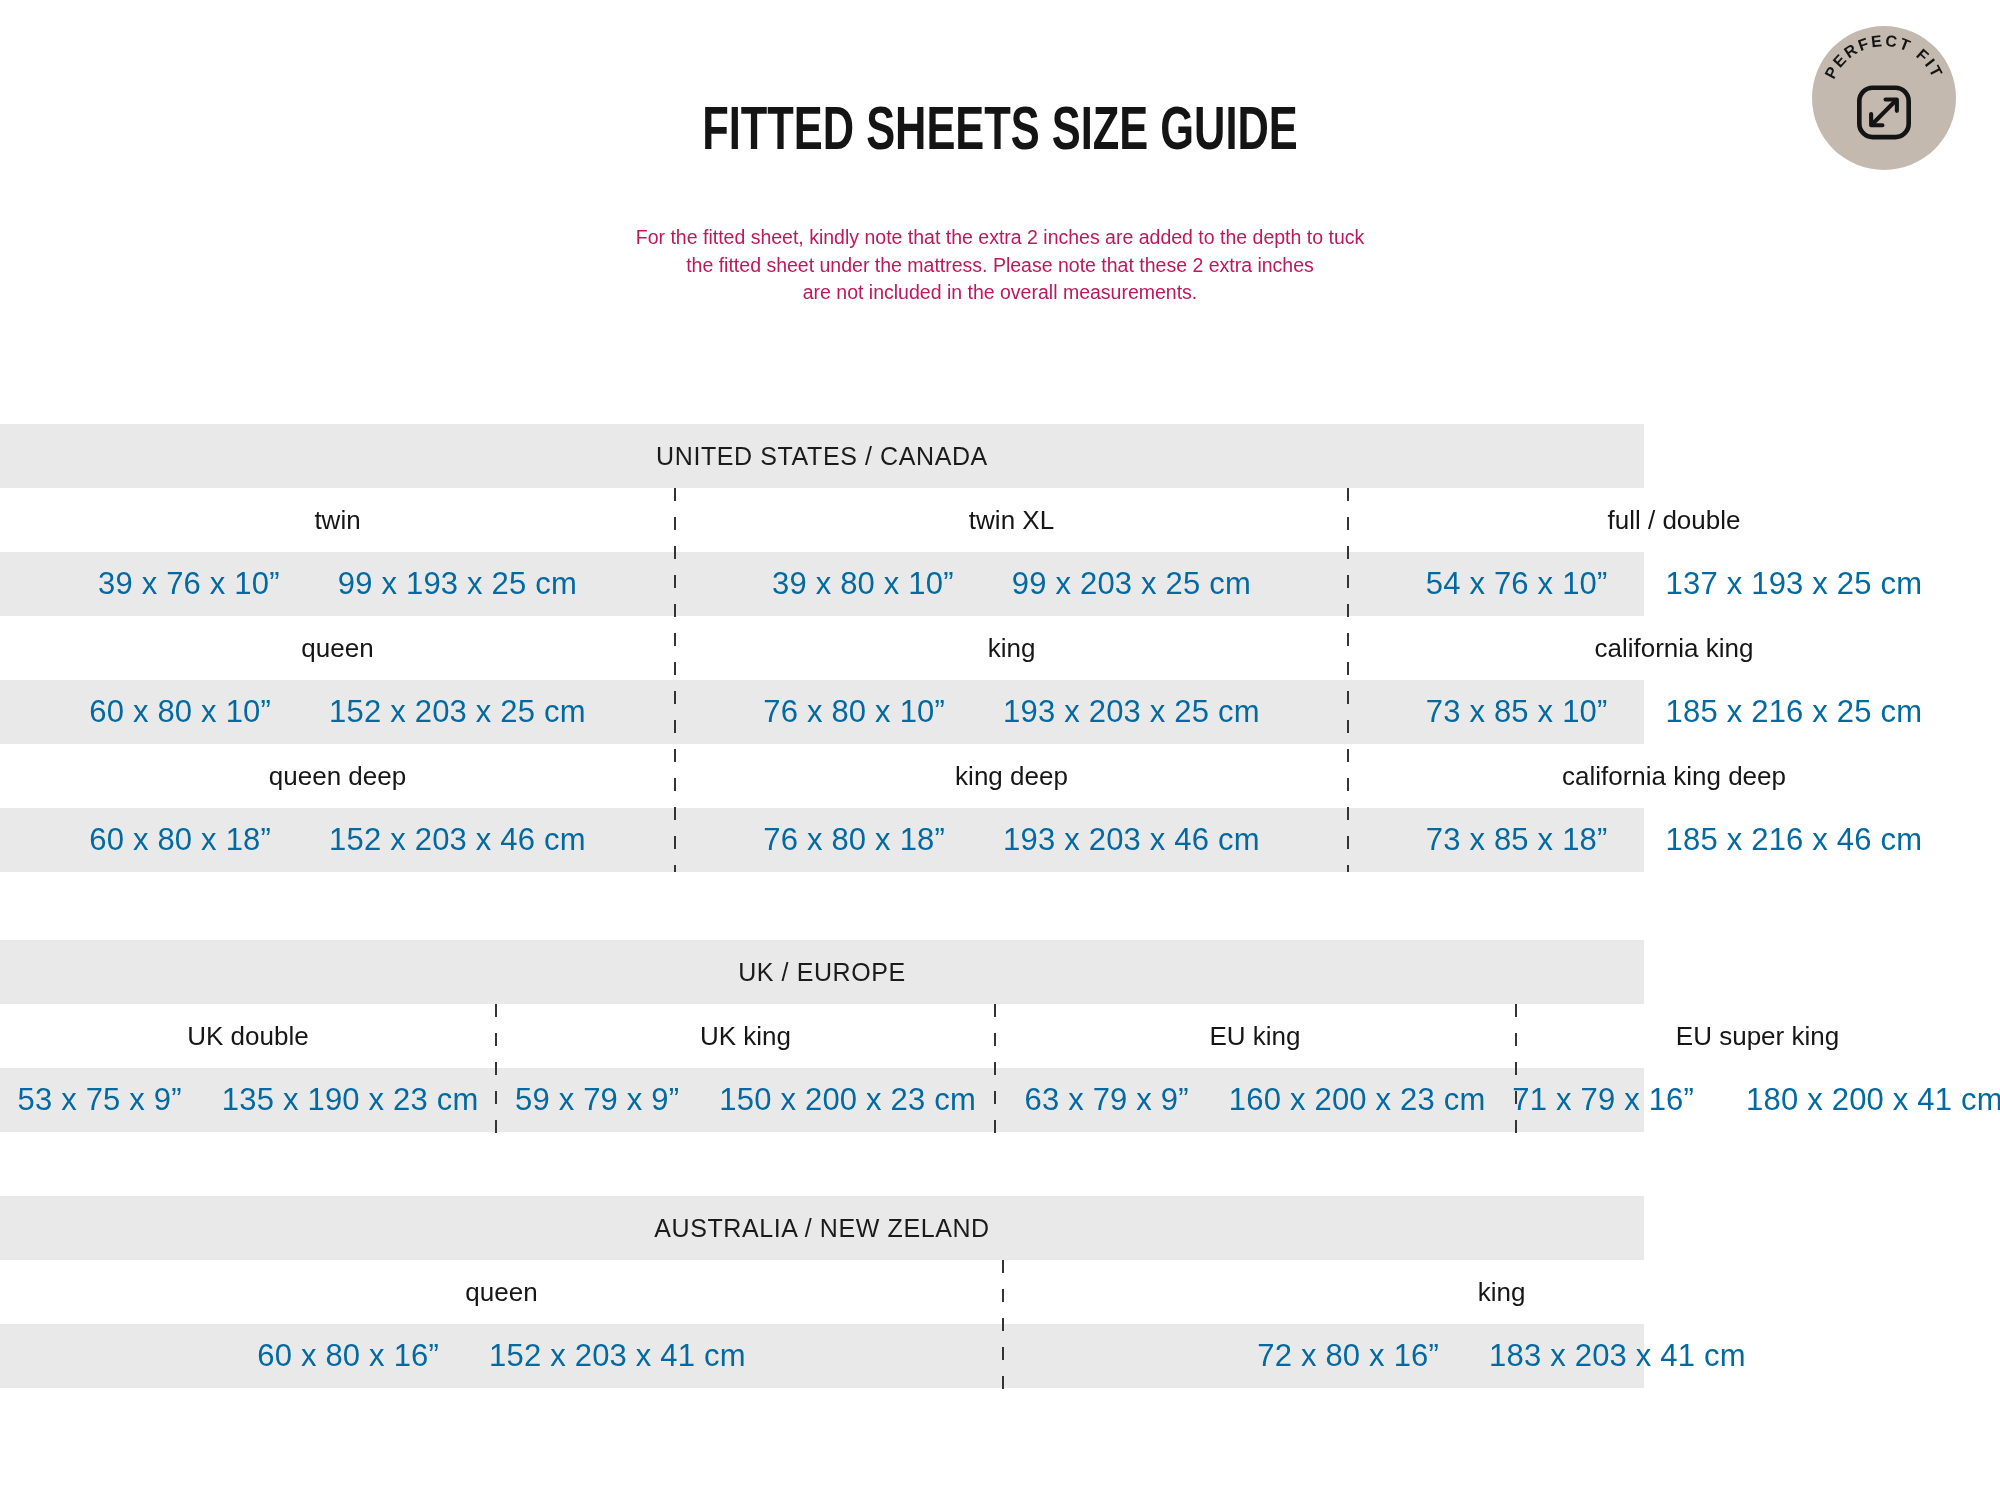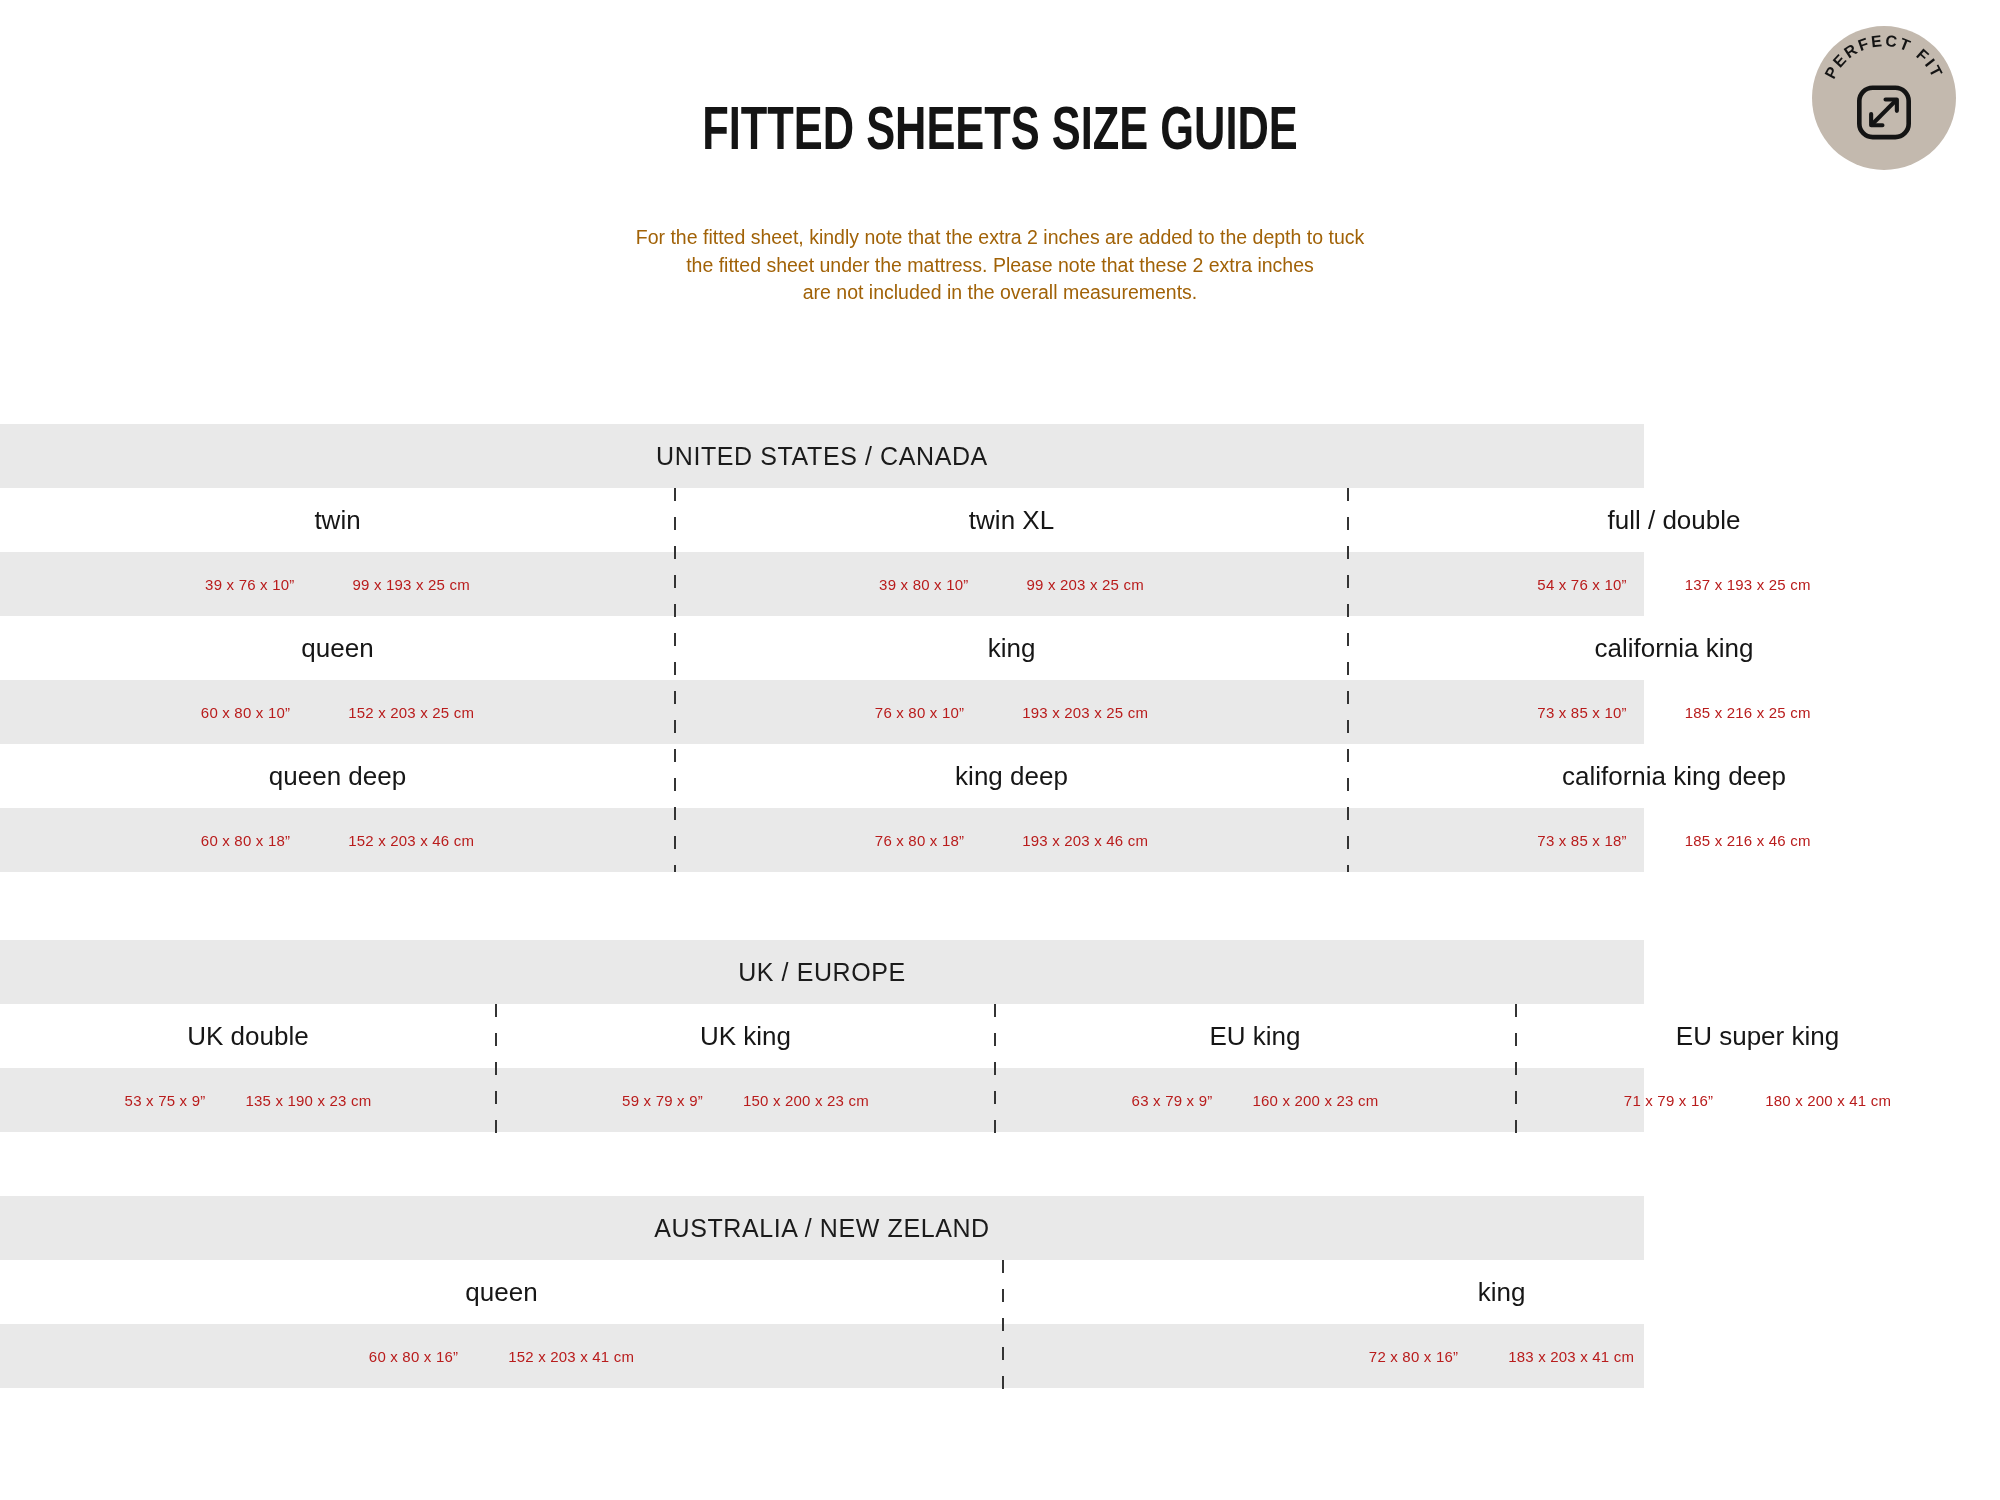--- a/index.html
+++ b/index.html
@@ -19,21 +19,21 @@
     margin:0; text-align:center;
     font-size:62px; font-weight:700; letter-spacing:0px;
     transform:scaleX(0.70);
     white-space:nowrap;
     color:#141414;
   }
   .subtitle {
     position:absolute; top:224px; left:0; right:0;
     text-align:center;
     font-size:19.5px; line-height:27.5px;
-    color:#a16207;
+    color:#be185d;
   }
 
   
   .badge {
     position:absolute; left:1812px; top:26px;
     width:144px; height:144px;
   }
   .badge svg { display:block; width:100%; height:100%; }
   .badge-text {
     font-family:"Liberation Sans","DejaVu Sans",sans-serif;
@@ -56,21 +56,21 @@
   .band-names { background:#ffffff; }
   .band-vals  { background:var(--band); }
 
   .cols-us { grid-template-columns:675px 673px 652px; }
   .cols-uk { grid-template-columns:496px 499px 520px 485px; }
   .cols-au { grid-template-columns:1003px 997px; }
 
   .cell-name { text-align:center; font-size:26px; color:#161616; }
   .cell-vals {
     display:flex; justify-content:center; align-items:center; gap:58px;
-    font-size:15px; letter-spacing:0.2px; color:#b91c1c;
+    font-size:31px; letter-spacing:0.2px; color:#0369a1;
     white-space:nowrap;
   }
 
   .vdash {
     position:absolute; width:2.4px;
     background:repeating-linear-gradient(to bottom, #343434 0 13px, transparent 13px 29px);
   }
   .tbl-us .vdash { top:64px; height:384px; }
   .tbl-uk .vdash, .tbl-au .vdash { top:64px; height:130px; }
 

